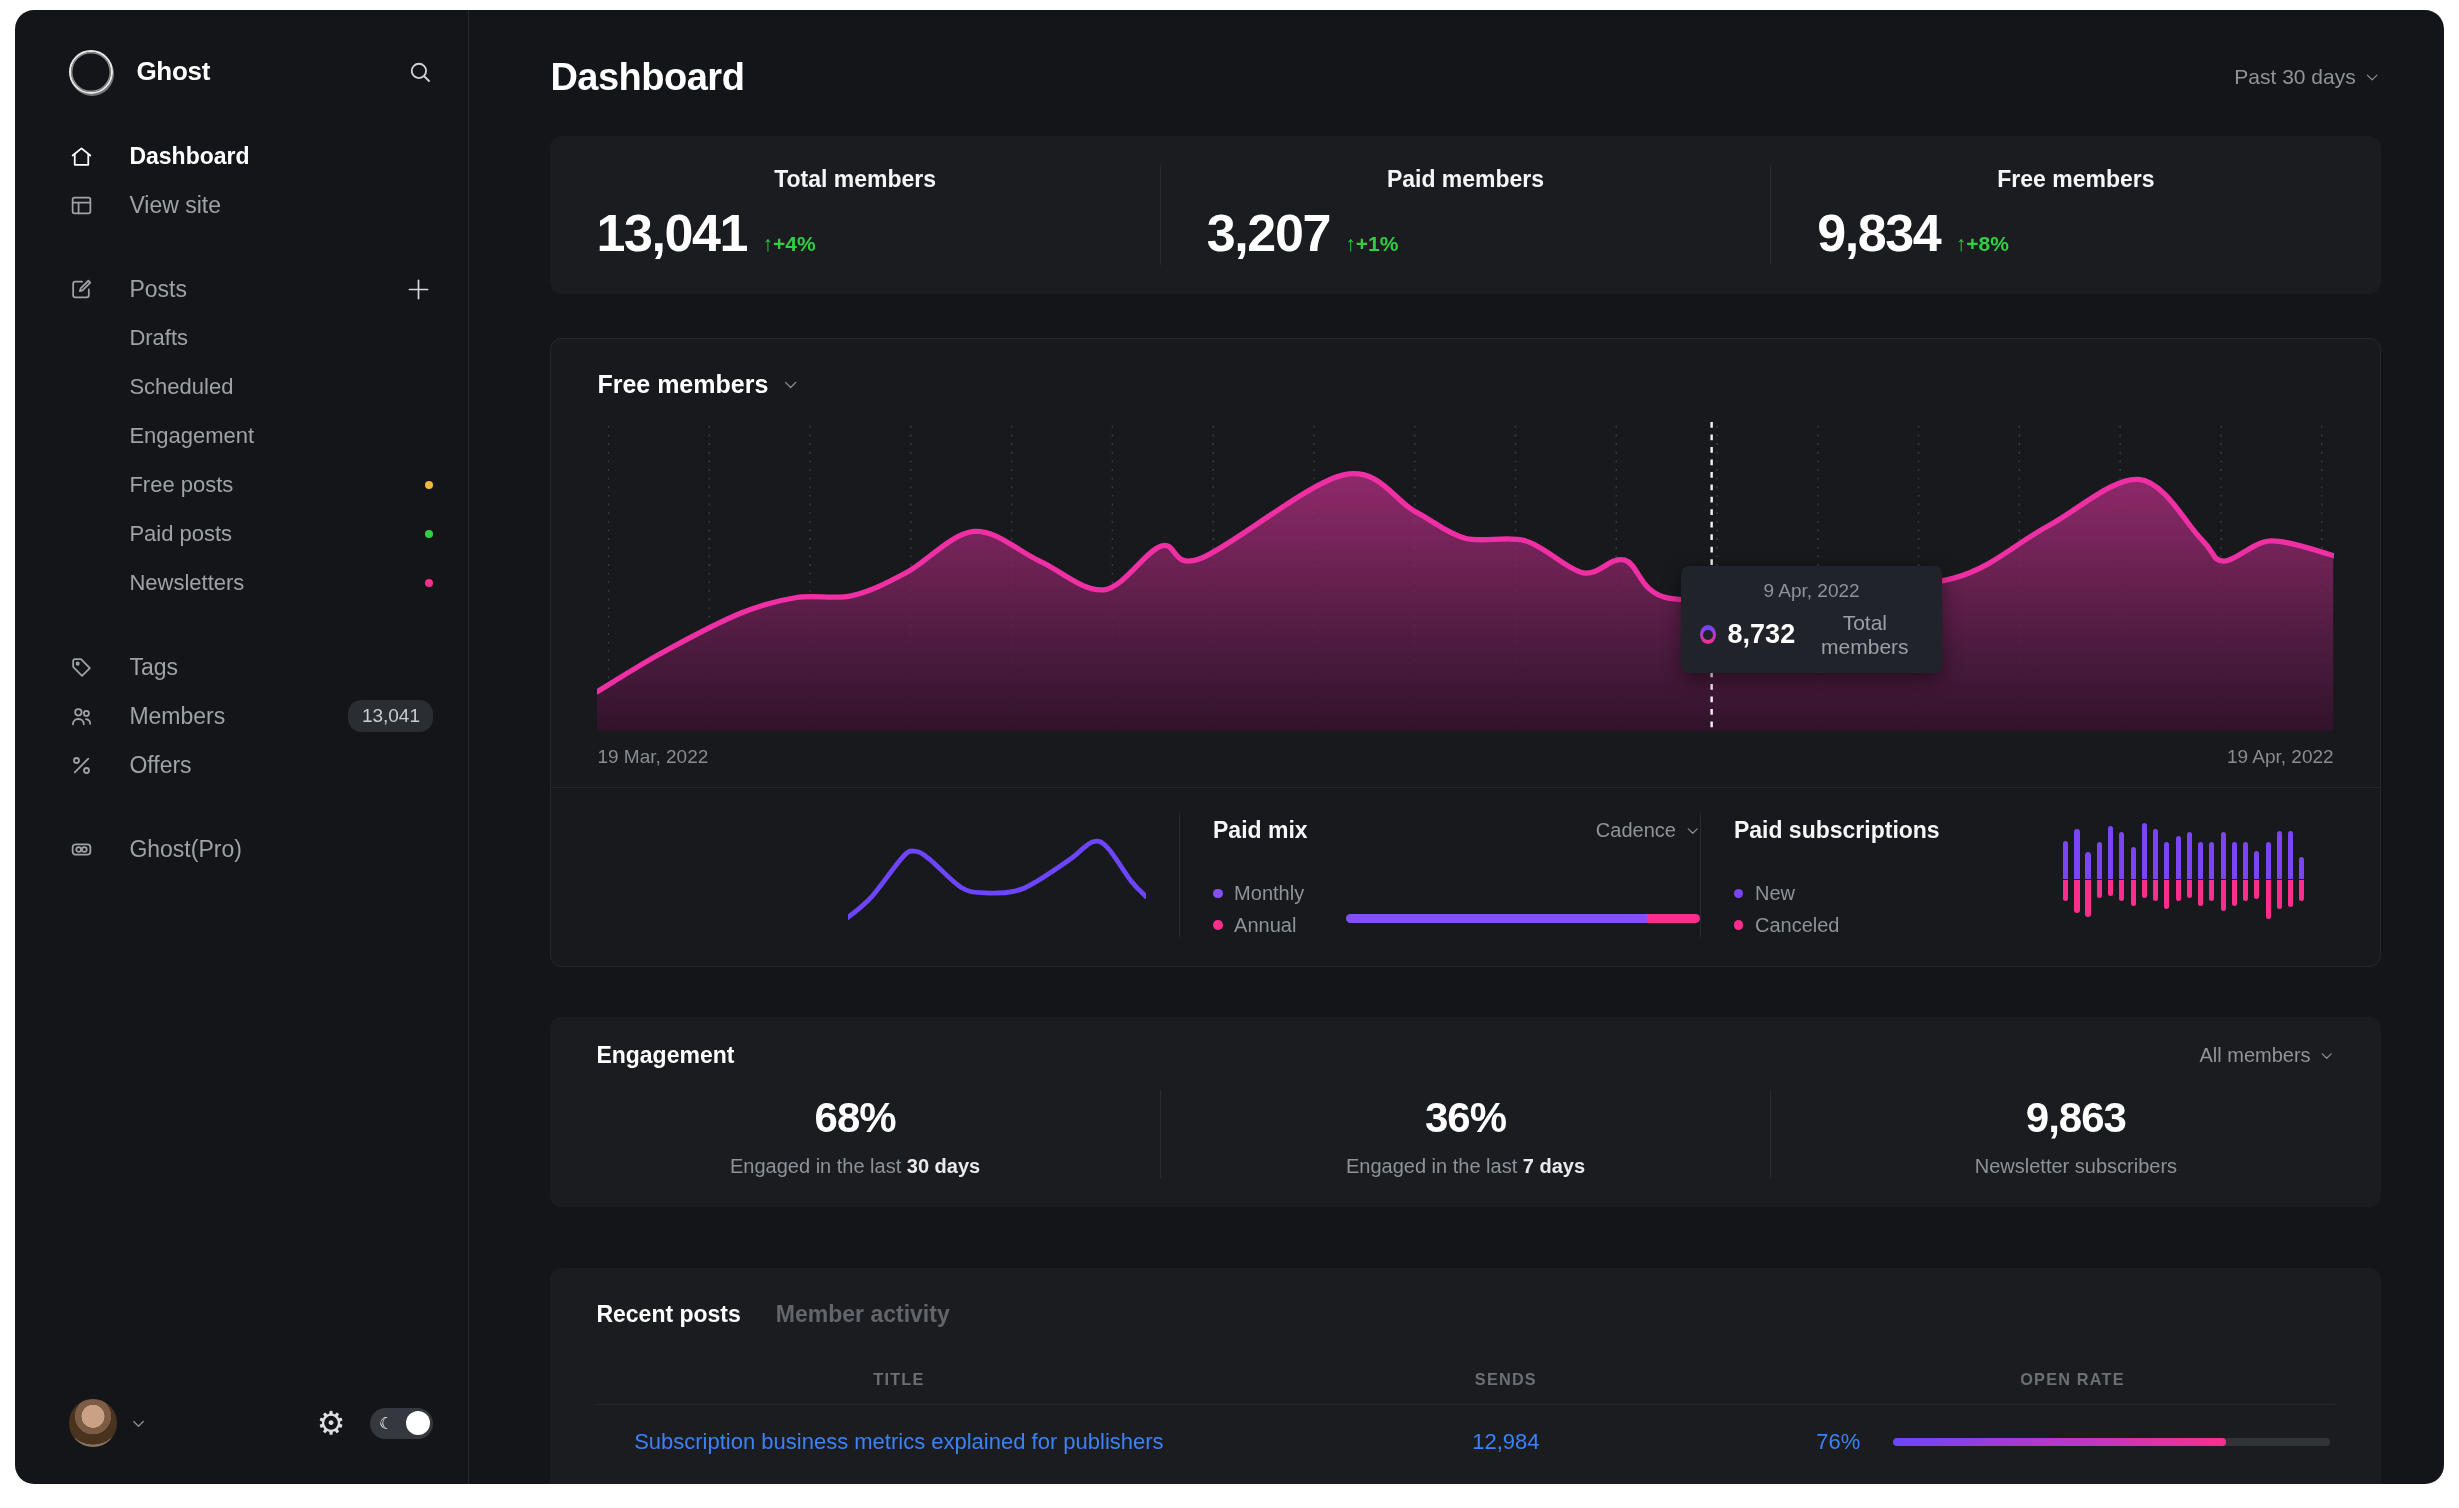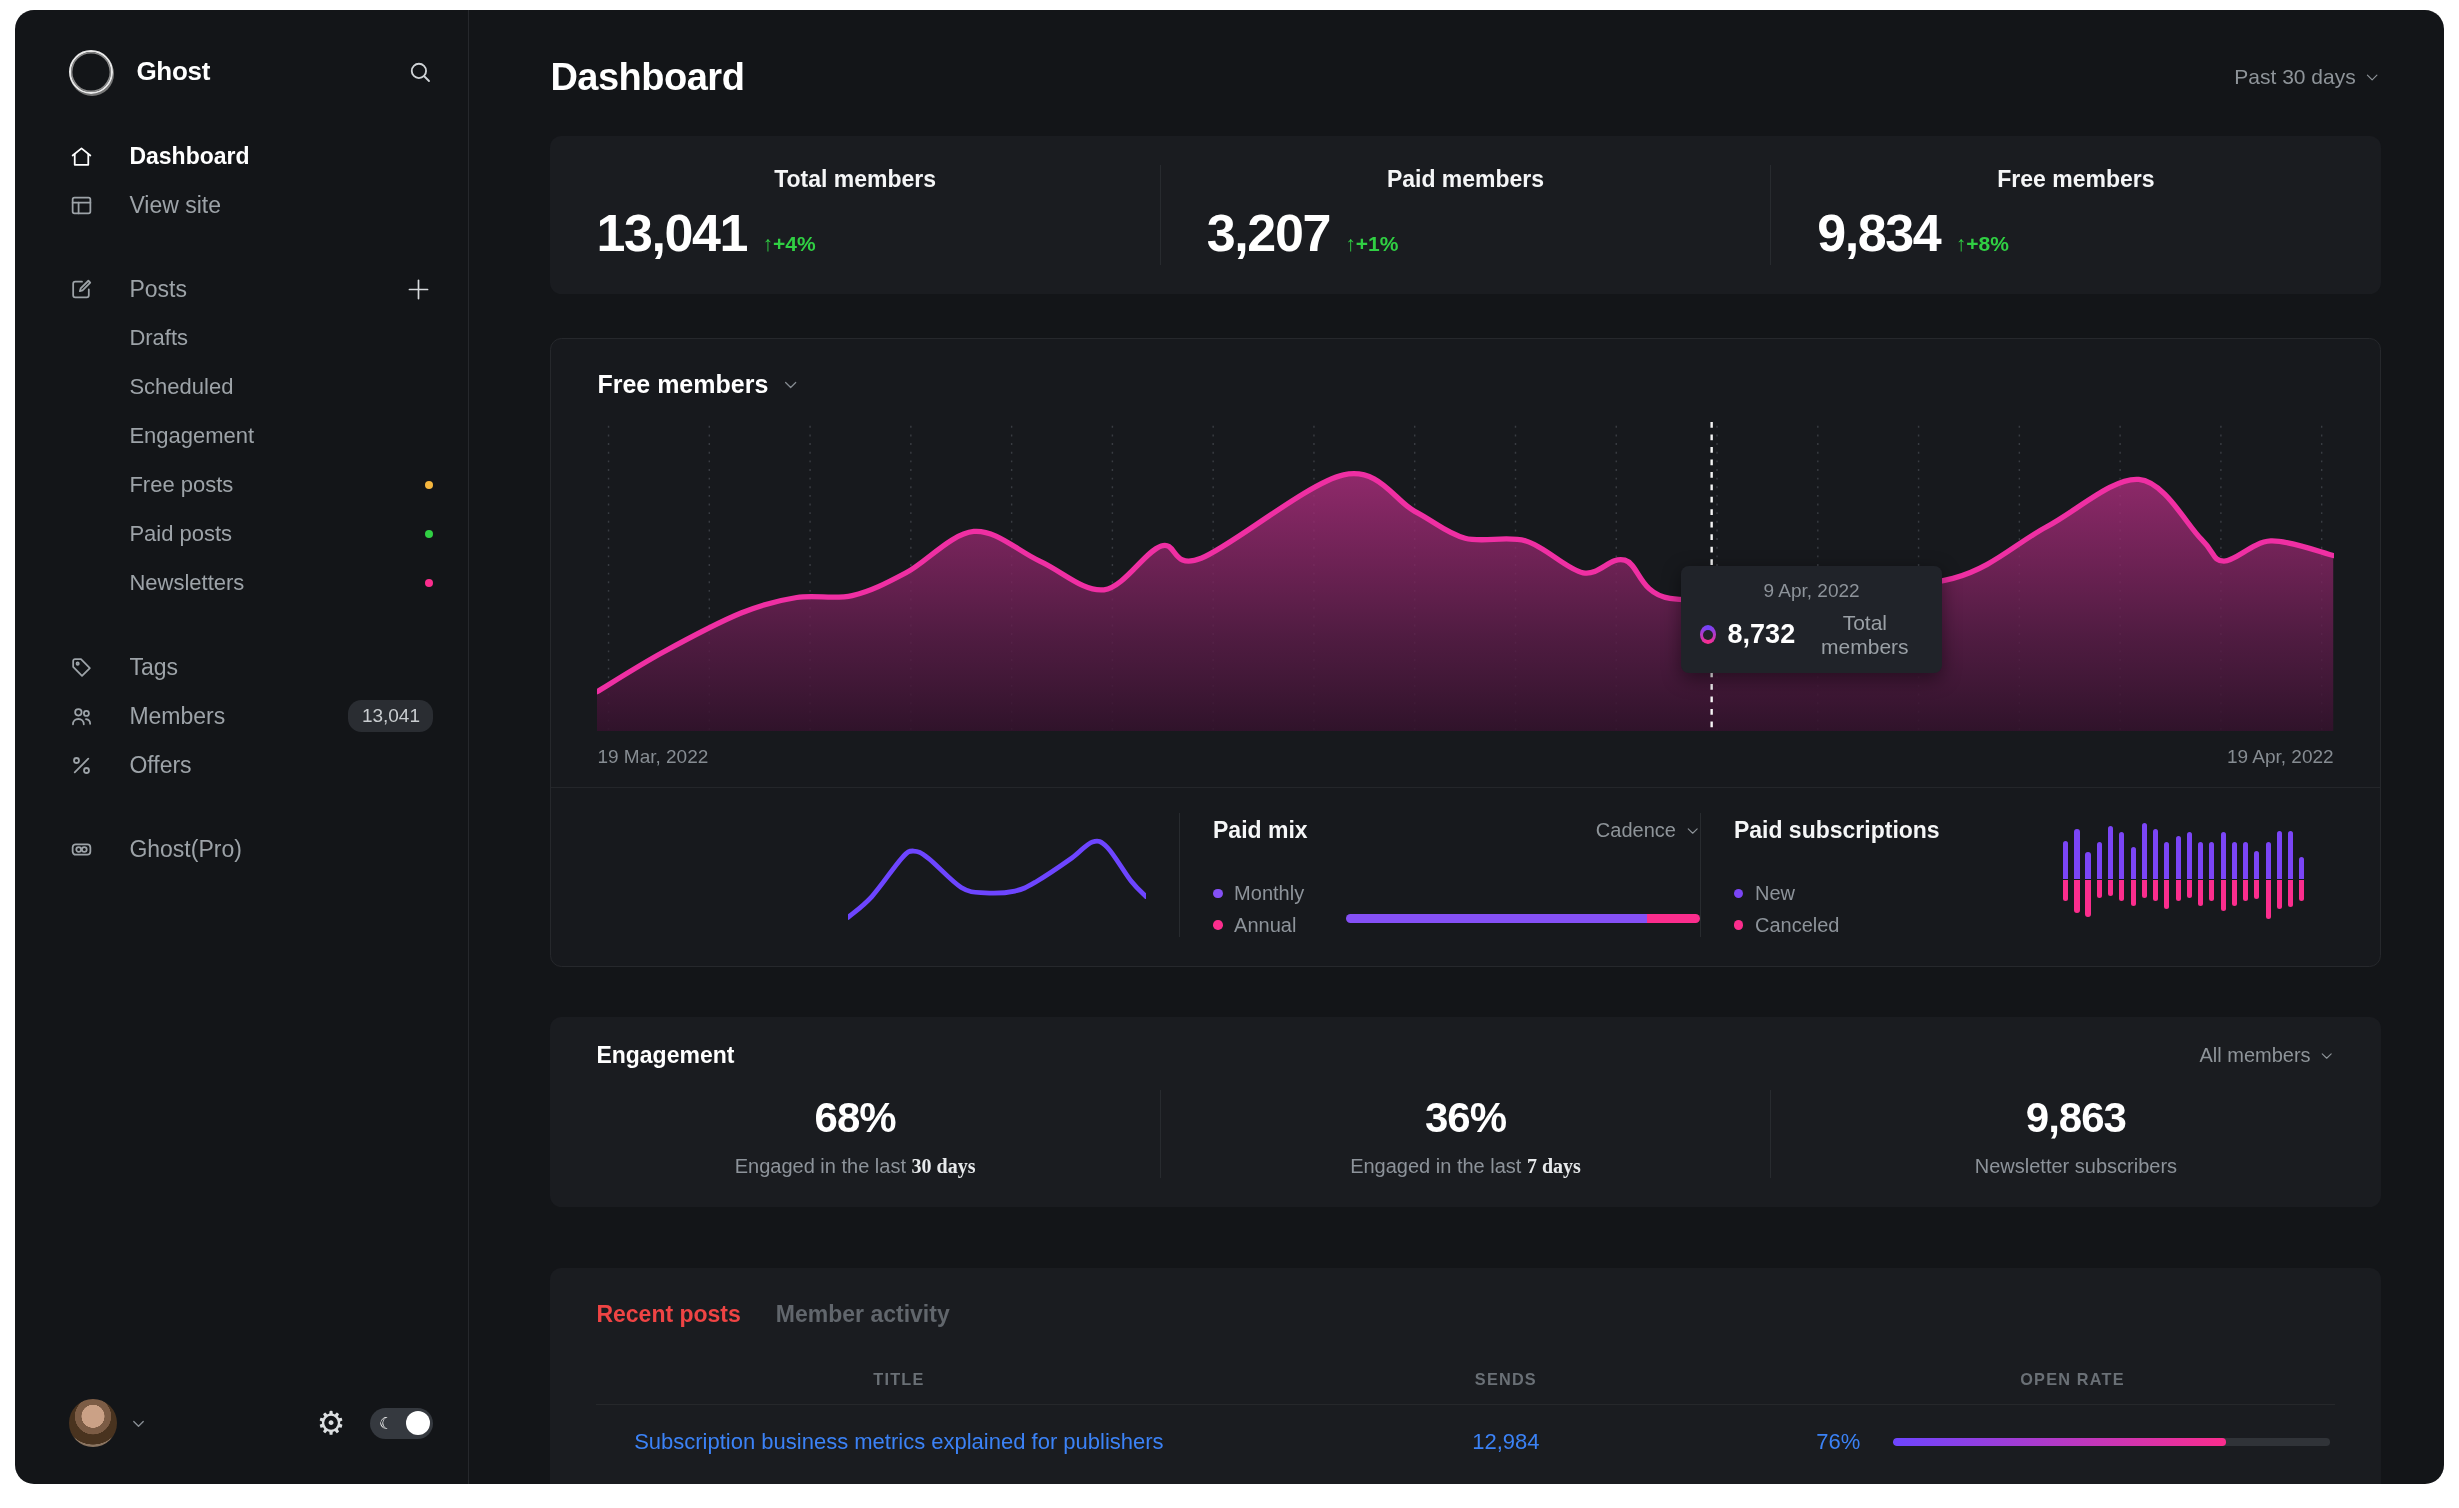--- a/index.html
+++ b/index.html
@@ -86,26 +86,26 @@
   .mix-bar .seg-m { background:#8550f6; } .mix-bar .seg-a { background:#fb2d8d; }
 
   .engage-card { margin-top:50px; padding:25px 0 29px; }
   .engage-head { display:flex; align-items:center; padding:0 46px; }
   .engage-title { font-size:23px; font-weight:700; }
   .engage-cols { display:flex; margin-top:21px; }
   .engage-col { flex:1; padding:3.8px 46px 0; }
   .engage-col + .engage-col { border-left:1px solid #282b2f; }
   .engage-value { font-size:42px; font-weight:800; letter-spacing:-1px; }
   .engage-cap { margin-top:13.4px; color:#8d939a; font-size:20px; }
-  .engage-cap b { color:#e8eaec;font-family:Liberation Serif, serif; }
+  .engage-cap b { color:#e8eaec; }
 
   .posts-card { margin-top:61px; padding:33px 46px; height:403px; border-radius:11.5px 11.5px 0 0; }
   .tabs { display:flex; gap:35px; font-size:23px; font-weight:700; }
   .tab.inactive { color:#61666c; cursor:pointer; }
-  .tab.active { color:#ef4444; cursor:pointer; }
+  .tab.active { color:#ffffff; cursor:pointer; }
   .tgrid { display:grid; grid-template-columns:605px 609px 1fr; align-items:center; }
   .thead { margin-top:42px; font-size:16.3px; font-weight:700; letter-spacing:1.2px; color:#6a7076;
            padding-bottom:15.4px; border-bottom:1px solid #26282b; }
   .trow { padding:24px 0; font-size:22px; color:#3b82f6; cursor:pointer; }
   .or-cell { display:flex; align-items:center; gap:27px; }
   .or-pct { width:56px; }
   .or-track { width:437px; height:7.7px; background:#303338; border-radius:3.8px; overflow:hidden; }
   .or-fill { height:100%; border-radius:3.8px; background:linear-gradient(90deg,#6d45ff,#fb2d8d); }
 </style>
 </head>

